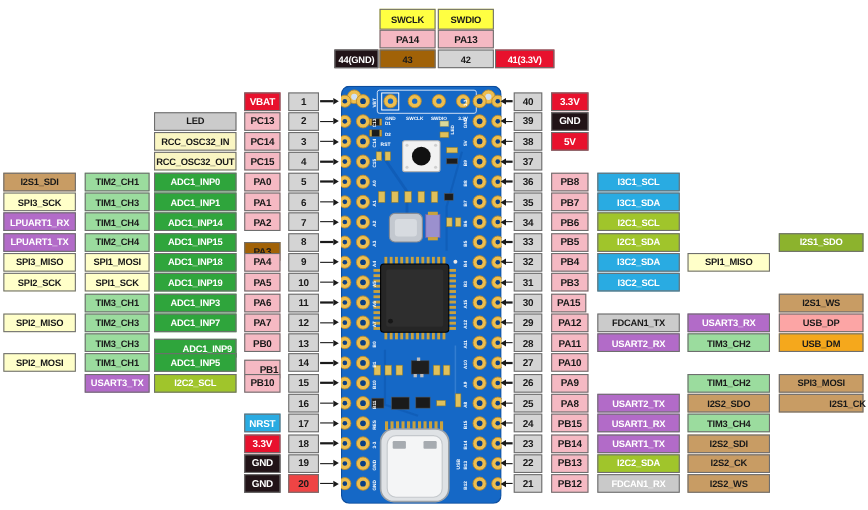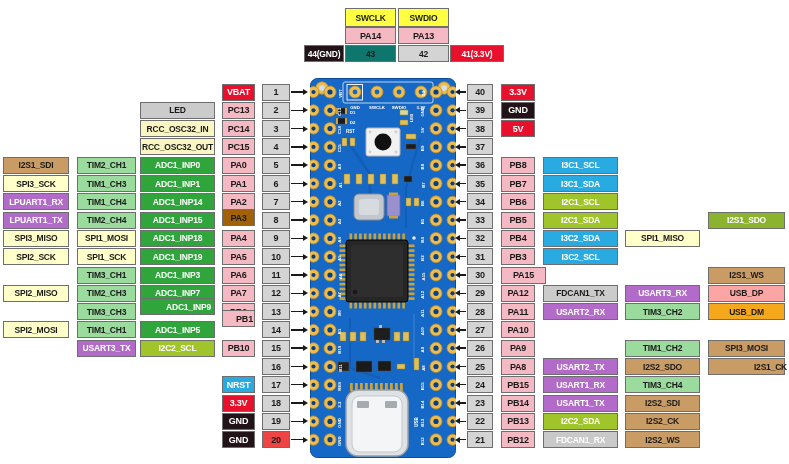--- a/index.html
+++ b/index.html
@@ -409,21 +409,21 @@
         <text x="114.5" y="326.6" font-size="4.3" text-anchor="middle" transform="rotate(-90 114.5 326.6)" class="silk">B14</text>
         <text x="114.5" y="344.90000000000003" font-size="4.3" text-anchor="middle" transform="rotate(-90 114.5 344.90000000000003)" class="silk">B13</text>
         <text x="114.5" y="363.2" font-size="4.3" text-anchor="middle" transform="rotate(-90 114.5 363.2)" class="silk">B12</text>
       </g>
   </svg>
 <div class="cell" style="left: 345px; top: 8px; width: 51px; height: 19px; background: rgb(255, 255, 66); color: rgb(26, 26, 26); font-size: 8.5px;">SWCLK</div>
     <div class="cell" style="left: 398px; top: 8px; width: 51px; height: 19px; background: rgb(255, 255, 66); color: rgb(26, 26, 26); font-size: 8.5px;">SWDIO</div>
     <div class="cell" style="left: 345px; top: 27px; width: 51px; height: 17px; background: rgb(245, 185, 195); color: rgb(26, 26, 26); font-size: 9px;">PA14</div>
     <div class="cell" style="left: 398px; top: 27px; width: 51px; height: 17px; background: rgb(245, 185, 195); color: rgb(26, 26, 26); font-size: 9px;">PA13</div>
     <div class="cell" style="left: 304px; top: 45px; width: 40px; height: 17px; background: rgb(33, 19, 23); color: rgb(255, 255, 255); font-size: 8.5px;">44(GND)</div>
-    <div class="cell" style="left: 345px; top: 45px; width: 51px; height: 17px; background: #0f766e; color: rgb(26, 26, 26); font-size: 8.5px;">43</div>
+    <div class="cell" style="left: 345px; top: 45px; width: 51px; height: 17px; background: #a16207; color: rgb(26, 26, 26); font-size: 8.5px;">43</div>
     <div class="cell" style="left: 398px; top: 45px; width: 51px; height: 17px; background: rgb(212, 212, 212); color: rgb(26, 26, 26); font-size: 8.5px;">42</div>
     <div class="cell" style="left: 450px; top: 45px; width: 54px; height: 17px; background: rgb(232, 17, 45); color: rgb(255, 255, 255); font-size: 8.5px;">41(3.3V)</div>
     <div class="cell" style="left: 262px; top: 83.5px; width: 28px; height: 17px; background: rgb(212, 212, 212); color: rgb(26, 26, 26); font-size: 9px;">1</div>
     <div class="arrow" style="left: 291px; top: 88.5px; width: 17px;">
       <div class="shaft"></div>
       <div class="head-r"></div>
     </div>
     <div class="cell" style="left: 222px; top: 83.5px; width: 33px; height: 17px; background: rgb(232, 17, 45); color: rgb(255, 255, 255); font-size: 9px;">VBAT</div>
     <div class="cell" style="left: 262px; top: 101.8px; width: 28px; height: 17px; background: rgb(212, 212, 212); color: rgb(26, 26, 26); font-size: 9px;">2</div>
     <div class="arrow" style="left: 291px; top: 106.8px; width: 17px;">
@@ -471,21 +471,21 @@
     </div>
     <div class="cell" style="left: 222px; top: 193.3px; width: 33px; height: 17px; background: rgb(245, 185, 195); color: rgb(26, 26, 26); font-size: 9px;">PA2</div>
     <div class="cell" style="left: 140px; top: 193.3px; width: 75px; height: 17px; background: rgb(47, 165, 60); color: rgb(255, 255, 255); font-size: 8.5px;">ADC1_INP14</div>
     <div class="cell" style="left: 77px; top: 193.3px; width: 59px; height: 17px; background: rgb(155, 220, 158); color: rgb(26, 26, 26); font-size: 8.5px;">TIM1_CH4</div>
     <div class="cell" style="left: 3px; top: 193.3px; width: 66px; height: 17px; background: rgb(178, 107, 200); color: rgb(255, 255, 255); font-size: 8.5px;">LPUART1_RX</div>
     <div class="cell" style="left: 262px; top: 211.6px; width: 28px; height: 17px; background: rgb(212, 212, 212); color: rgb(26, 26, 26); font-size: 9px;">8</div>
     <div class="arrow" style="left: 291px; top: 216.6px; width: 17px;">
       <div class="shaft"></div>
       <div class="head-r"></div>
     </div>
-    <div class="cell" style="left: 222px; top: 209px; width: 33px; height: 17px; background: #a16207; color: rgb(26, 26, 26); font-size: 9px;">PA3</div>
+    <div class="cell" style="left: 222px; top: 220px; width: 33px; height: 17px; background: #a16207; color: rgb(26, 26, 26); font-size: 9px;">PA3</div>
     <div class="cell" style="left: 140px; top: 211.6px; width: 75px; height: 17px; background: rgb(47, 165, 60); color: rgb(255, 255, 255); font-size: 8.5px;">ADC1_INP15</div>
     <div class="cell" style="left: 77px; top: 211.6px; width: 59px; height: 17px; background: rgb(155, 220, 158); color: rgb(26, 26, 26); font-size: 8.5px;">TIM2_CH4</div>
     <div class="cell" style="left: 3px; top: 211.6px; width: 66px; height: 17px; background: rgb(178, 107, 200); color: rgb(255, 255, 255); font-size: 8.5px;">LPUART1_TX</div>
     <div class="cell" style="left: 262px; top: 229.9px; width: 28px; height: 17px; background: rgb(212, 212, 212); color: rgb(26, 26, 26); font-size: 9px;">9</div>
     <div class="arrow" style="left: 291px; top: 234.9px; width: 17px;">
       <div class="shaft"></div>
       <div class="head-r"></div>
     </div>
     <div class="cell" style="left: 222px; top: 229.9px; width: 33px; height: 17px; background: rgb(245, 185, 195); color: rgb(26, 26, 26); font-size: 9px;">PA4</div>
     <div class="cell" style="left: 140px; top: 229.9px; width: 75px; height: 17px; background: rgb(47, 165, 60); color: rgb(255, 255, 255); font-size: 8.5px;">ADC1_INP18</div>
@@ -516,28 +516,28 @@
     <div class="cell" style="left: 222px; top: 284.8px; width: 33px; height: 17px; background: rgb(245, 185, 195); color: rgb(26, 26, 26); font-size: 9px;">PA7</div>
     <div class="cell" style="left: 140px; top: 284.8px; width: 75px; height: 17px; background: rgb(47, 165, 60); color: rgb(255, 255, 255); font-size: 8.5px;">ADC1_INP7</div>
     <div class="cell" style="left: 77px; top: 284.8px; width: 59px; height: 17px; background: rgb(155, 220, 158); color: rgb(26, 26, 26); font-size: 8.5px;">TIM2_CH3</div>
     <div class="cell" style="left: 3px; top: 284.8px; width: 66px; height: 17px; background: rgb(255, 255, 201); color: rgb(26, 26, 26); font-size: 8.5px;">SPI2_MISO</div>
     <div class="cell" style="left: 262px; top: 303.1px; width: 28px; height: 17px; background: rgb(212, 212, 212); color: rgb(26, 26, 26); font-size: 9px;">13</div>
     <div class="arrow" style="left: 291px; top: 308.1px; width: 17px;">
       <div class="shaft"></div>
       <div class="head-r"></div>
     </div>
     <div class="cell" style="left: 222px; top: 303.1px; width: 33px; height: 17px; background: rgb(245, 185, 195); color: rgb(26, 26, 26); font-size: 9px;">PB0</div>
-    <div class="cell" style="left: 140px; top: 298px; width: 75px; height: 17px; background: rgb(47, 165, 60); color: rgb(255, 255, 255); font-size: 8.5px; padding-left: 22px;">ADC1_INP9</div>
+    <div class="cell" style="left: 140px; top: 308px; width: 75px; height: 17px; background: rgb(47, 165, 60); color: rgb(255, 255, 255); font-size: 8.5px; padding-left: 22px;">ADC1_INP9</div>
     <div class="cell" style="left: 77px; top: 303.1px; width: 59px; height: 17px; background: rgb(155, 220, 158); color: rgb(26, 26, 26); font-size: 8.5px;">TIM3_CH3</div>
     <div class="cell" style="left: 262px; top: 321.4px; width: 28px; height: 17px; background: rgb(212, 212, 212); color: rgb(26, 26, 26); font-size: 9px;">14</div>
     <div class="arrow" style="left: 291px; top: 326.4px; width: 17px;">
       <div class="shaft"></div>
       <div class="head-r"></div>
     </div>
-    <div class="cell" style="left: 222px; top: 310px; width: 33px; height: 17px; background: rgb(245, 185, 195); color: rgb(26, 26, 26); font-size: 9px; padding-left: 12px;">PB1</div>
+    <div class="cell" style="left: 222px; top: 327px; width: 33px; height: 17px; background: rgb(245, 185, 195); color: rgb(26, 26, 26); font-size: 9px; padding-left: 12px;">PB1</div>
     <div class="cell" style="left: 140px; top: 321.4px; width: 75px; height: 17px; background: rgb(47, 165, 60); color: rgb(255, 255, 255); font-size: 8.5px;">ADC1_INP5</div>
     <div class="cell" style="left: 77px; top: 321.4px; width: 59px; height: 17px; background: rgb(155, 220, 158); color: rgb(26, 26, 26); font-size: 8.5px;">TIM1_CH1</div>
     <div class="cell" style="left: 3px; top: 321.4px; width: 66px; height: 17px; background: rgb(255, 255, 201); color: rgb(26, 26, 26); font-size: 8.5px;">SPI2_MOSI</div>
     <div class="cell" style="left: 262px; top: 339.7px; width: 28px; height: 17px; background: rgb(212, 212, 212); color: rgb(26, 26, 26); font-size: 9px;">15</div>
     <div class="arrow" style="left: 291px; top: 344.7px; width: 17px;">
       <div class="shaft"></div>
       <div class="head-r"></div>
     </div>
     <div class="cell" style="left: 222px; top: 339.7px; width: 33px; height: 17px; background: rgb(245, 185, 195); color: rgb(26, 26, 26); font-size: 9px;">PB10</div>
     <div class="cell" style="left: 140px; top: 339.7px; width: 75px; height: 17px; background: rgb(160, 197, 43); color: rgb(255, 255, 255); font-size: 8.5px; text-align: right;">I2C2_SCL</div>
@@ -636,21 +636,21 @@
       <div class="head-l"></div>
       <div class="shaft"></div>
     </div>
     <div class="cell" style="left: 501px; top: 248.2px; width: 34px; height: 17px; background: rgb(245, 185, 195); color: rgb(26, 26, 26); font-size: 9px;">PB3</div>
     <div class="cell" style="left: 543px; top: 248.2px; width: 75px; height: 17px; background: rgb(41, 171, 226); color: rgb(255, 255, 255); font-size: 8.5px;">I3C2_SCL</div>
     <div class="cell" style="left: 467px; top: 266.5px; width: 26px; height: 17px; background: rgb(212, 212, 212); color: rgb(26, 26, 26); font-size: 9px;">30</div>
     <div class="arrow" style="left: 455px; top: 271.5px; width: 11px;">
       <div class="head-l"></div>
       <div class="shaft"></div>
     </div>
-    <div class="cell" style="left: 501px; top: 266.5px; width: 45px; height: 17px; background: rgb(245, 185, 195); color: rgb(26, 26, 26); font-size: 9px; text-align: center;">PA15</div>
+    <div class="cell" style="left: 501px; top: 266.5px; width: 32px; height: 17px; background: rgb(245, 185, 195); color: rgb(26, 26, 26); font-size: 9px; text-align: center;">PA15</div>
     <div class="cell" style="left: 708px; top: 266.5px; width: 77px; height: 17px; background: rgb(200, 156, 100); color: rgb(26, 26, 26); font-size: 8.5px;">I2S1_WS</div>
     <div class="cell" style="left: 467px; top: 284.8px; width: 26px; height: 17px; background: rgb(212, 212, 212); color: rgb(26, 26, 26); font-size: 9px;">29</div>
     <div class="arrow" style="left: 455px; top: 289.8px; width: 11px;">
       <div class="head-l"></div>
       <div class="shaft"></div>
     </div>
     <div class="cell" style="left: 501px; top: 284.8px; width: 34px; height: 17px; background: rgb(245, 185, 195); color: rgb(26, 26, 26); font-size: 9px;">PA12</div>
     <div class="cell" style="left: 543px; top: 284.8px; width: 75px; height: 17px; background: rgb(203, 203, 203); color: rgb(26, 26, 26); font-size: 8.5px;">FDCAN1_TX</div>
     <div class="cell" style="left: 625px; top: 284.8px; width: 75px; height: 17px; background: rgb(178, 107, 200); color: rgb(255, 255, 255); font-size: 8.5px;">USART3_RX</div>
     <div class="cell" style="left: 708px; top: 284.8px; width: 77px; height: 17px; background: #fca5a5; color: rgb(26, 26, 26); font-size: 8.5px;">USB_DP</div>

